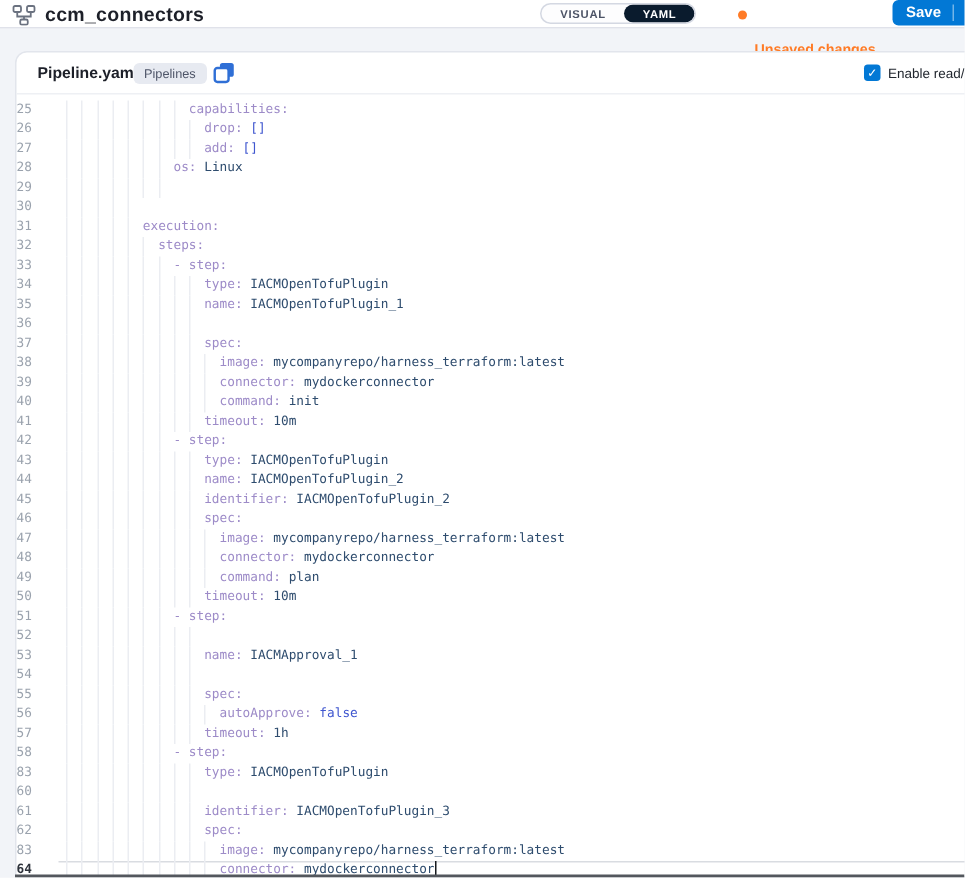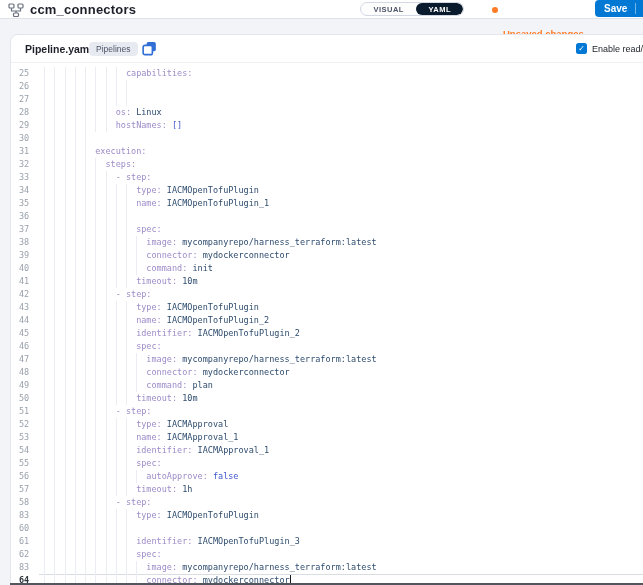--- a/index.html
+++ b/index.html
@@ -45,21 +45,21 @@
 
   .enable-wrap { position:absolute; left:565px; top:8px; display:flex; align-items:center; gap:5px; white-space:nowrap; }
   .checkbox { width:11px; height:11px; background:var(--accent); border-radius:2.5px;
               color:#fff; font-size:8px; line-height:11px; text-align:center; cursor:pointer; }
   .enable-label { font-size:9px; color:#22272f; }
 
   
   .editor { position:absolute; left:0; top:32px; right:0; bottom:0;
             font-family:"DejaVu Sans Mono", monospace; font-size:8.5px; }
   .row { position:relative; height:13px; line-height:13px; }
-  .lnum { position:absolute; left:0; top:0; width:26px; text-align:center; color:#9aa2ad; }
+  .lnum { position:absolute; left:0; top:0; width:26px; text-align:left; color:#9aa2ad; }
   .row.active .lnum { color:#2e333c; font-weight:bold; }
   .active-box { position:absolute; left:28px; right:0; top:0; bottom:0;
                 border-top:1px solid #d9dce1; border-bottom:1px solid #d9dce1; }
   .guide { position:absolute; top:0; width:1px; height:13px; background:#ebedf2; }
   .code { position:absolute; left:33px; top:0; white-space:pre; }
   .tok-k { color:var(--tok-k); }
   .tok-v { color:var(--tok-v); }
   .tok-b { color:var(--tok-b); }
   .cursor { display:inline-block; width:1px; height:10px; background:#15181d;
             vertical-align:middle; margin:-2px 0 0 0; }
@@ -131,32 +131,34 @@
         <span class="lnum">26</span>
         <span class="guide" style="left: 33px;"></span>
         <span class="guide" style="left: 43.25px;"></span>
         <span class="guide" style="left: 53.5px;"></span>
         <span class="guide" style="left: 63.75px;"></span>
         <span class="guide" style="left: 74px;"></span>
         <span class="guide" style="left: 84.25px;"></span>
         <span class="guide" style="left: 94.5px;"></span>
         <span class="guide" style="left: 104.75px;"></span>
         <span class="guide" style="left: 115px;"></span>
+        <span class="code"><span>                  </span><span class="tok-k">drop:</span><span class="tok-b"> []</span></span>
       </div>
       <div class="row">
         <span class="lnum">27</span>
         <span class="guide" style="left: 33px;"></span>
         <span class="guide" style="left: 43.25px;"></span>
         <span class="guide" style="left: 53.5px;"></span>
         <span class="guide" style="left: 63.75px;"></span>
         <span class="guide" style="left: 74px;"></span>
         <span class="guide" style="left: 84.25px;"></span>
         <span class="guide" style="left: 94.5px;"></span>
         <span class="guide" style="left: 104.75px;"></span>
         <span class="guide" style="left: 115px;"></span>
+        <span class="code"><span>                  </span><span class="tok-k">add:</span><span class="tok-b"> []</span></span>
       </div>
       <div class="row">
         <span class="lnum">28</span>
         <span class="guide" style="left: 33px;"></span>
         <span class="guide" style="left: 43.25px;"></span>
         <span class="guide" style="left: 53.5px;"></span>
         <span class="guide" style="left: 63.75px;"></span>
         <span class="guide" style="left: 74px;"></span>
         <span class="guide" style="left: 84.25px;"></span>
         <span class="guide" style="left: 94.5px;"></span>
@@ -164,21 +166,20 @@
       </div>
       <div class="row">
         <span class="lnum">29</span>
         <span class="guide" style="left: 33px;"></span>
         <span class="guide" style="left: 43.25px;"></span>
         <span class="guide" style="left: 53.5px;"></span>
         <span class="guide" style="left: 63.75px;"></span>
         <span class="guide" style="left: 74px;"></span>
         <span class="guide" style="left: 84.25px;"></span>
         <span class="guide" style="left: 94.5px;"></span>
-        <span class="code"><span>              </span><span class="tok-k">hostNames:</span><span class="tok-b"> []</span></span>
       </div>
       <div class="row">
         <span class="lnum">30</span>
         <span class="guide" style="left: 33px;"></span>
         <span class="guide" style="left: 43.25px;"></span>
         <span class="guide" style="left: 53.5px;"></span>
         <span class="guide" style="left: 63.75px;"></span>
         <span class="guide" style="left: 74px;"></span>
       </div>
       <div class="row">
@@ -450,21 +451,20 @@
         <span class="lnum">52</span>
         <span class="guide" style="left: 33px;"></span>
         <span class="guide" style="left: 43.25px;"></span>
         <span class="guide" style="left: 53.5px;"></span>
         <span class="guide" style="left: 63.75px;"></span>
         <span class="guide" style="left: 74px;"></span>
         <span class="guide" style="left: 84.25px;"></span>
         <span class="guide" style="left: 94.5px;"></span>
         <span class="guide" style="left: 104.75px;"></span>
         <span class="guide" style="left: 115px;"></span>
-        <span class="code"><span>                  </span><span class="tok-k">type:</span><span class="tok-v"> IACMApproval</span></span>
       </div>
       <div class="row">
         <span class="lnum">53</span>
         <span class="guide" style="left: 33px;"></span>
         <span class="guide" style="left: 43.25px;"></span>
         <span class="guide" style="left: 53.5px;"></span>
         <span class="guide" style="left: 63.75px;"></span>
         <span class="guide" style="left: 74px;"></span>
         <span class="guide" style="left: 84.25px;"></span>
         <span class="guide" style="left: 94.5px;"></span>
@@ -476,21 +476,20 @@
         <span class="lnum">54</span>
         <span class="guide" style="left: 33px;"></span>
         <span class="guide" style="left: 43.25px;"></span>
         <span class="guide" style="left: 53.5px;"></span>
         <span class="guide" style="left: 63.75px;"></span>
         <span class="guide" style="left: 74px;"></span>
         <span class="guide" style="left: 84.25px;"></span>
         <span class="guide" style="left: 94.5px;"></span>
         <span class="guide" style="left: 104.75px;"></span>
         <span class="guide" style="left: 115px;"></span>
-        <span class="code"><span>                  </span><span class="tok-k">identifier:</span><span class="tok-v"> IACMApproval_1</span></span>
       </div>
       <div class="row">
         <span class="lnum">55</span>
         <span class="guide" style="left: 33px;"></span>
         <span class="guide" style="left: 43.25px;"></span>
         <span class="guide" style="left: 53.5px;"></span>
         <span class="guide" style="left: 63.75px;"></span>
         <span class="guide" style="left: 74px;"></span>
         <span class="guide" style="left: 84.25px;"></span>
         <span class="guide" style="left: 94.5px;"></span>

